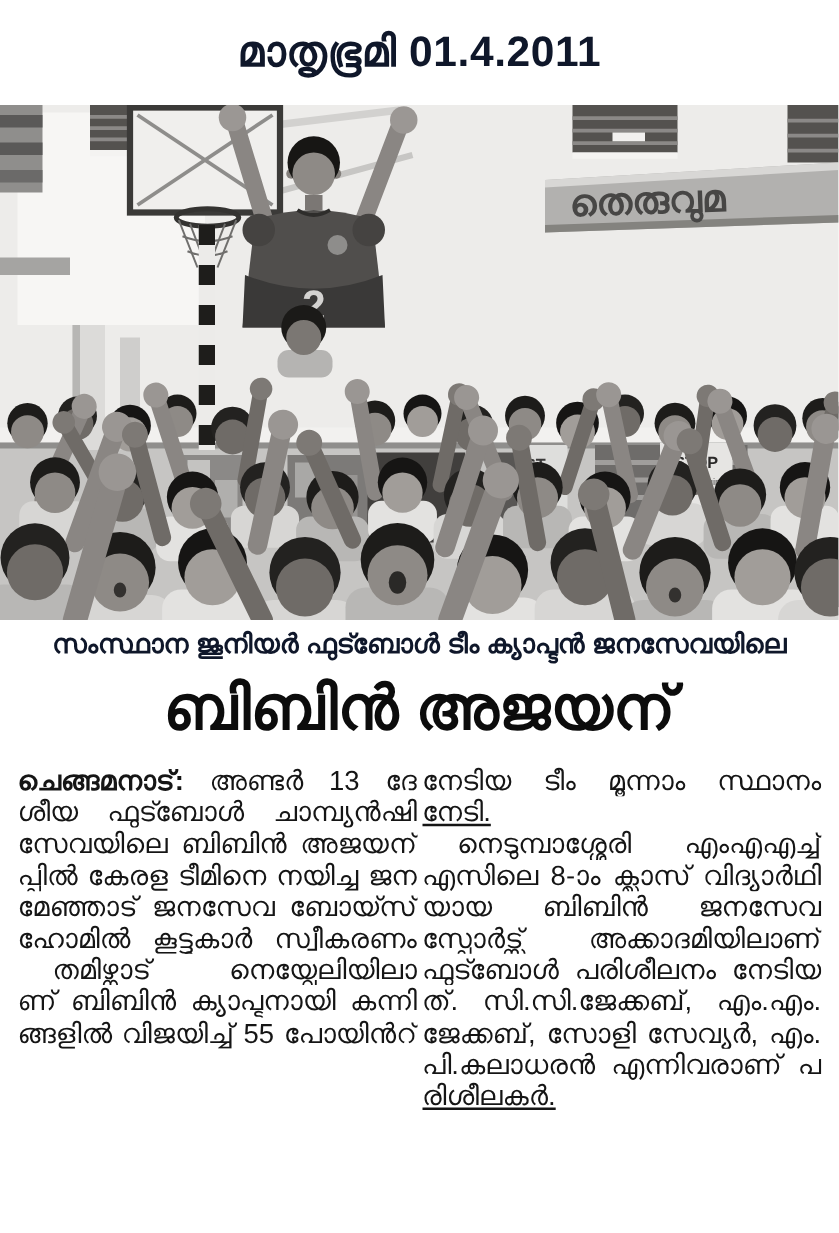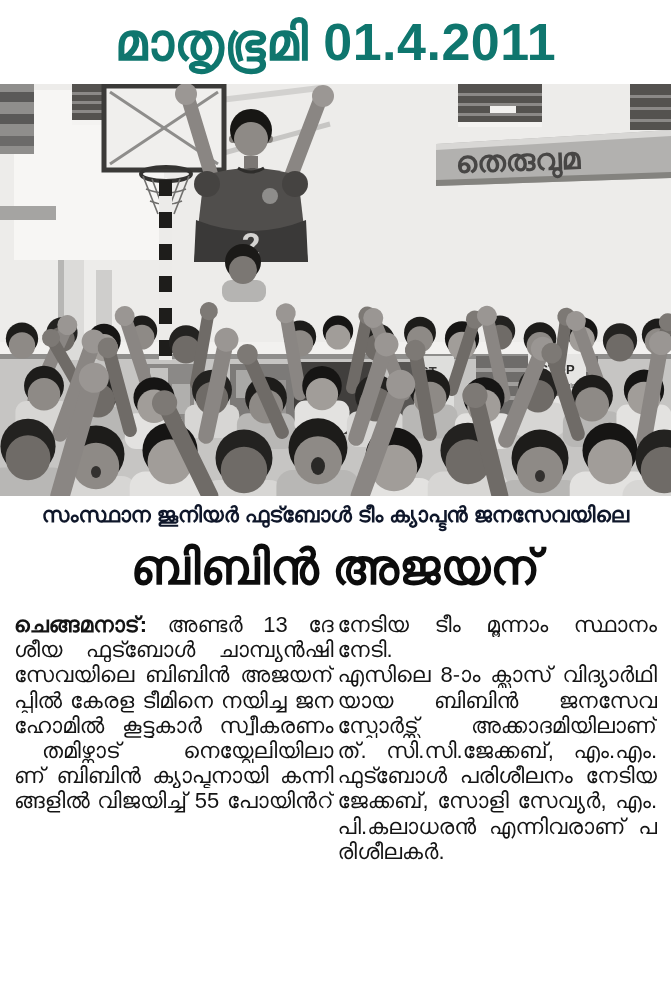--- a/index.html
+++ b/index.html
@@ -3,42 +3,42 @@
 <meta charset="utf-8">
 <style>
   html,body { margin:0; padding:0; background:#ffffff; }
   .page {
     position:relative; width:671px; height:986px; overflow:hidden;
     background:#ffffff; color:#111111;
     font-family:"Liberation Sans", sans-serif;
   }
   .masthead {
     height:84px; display:flex; align-items:center; justify-content:center;
-    font-size:52px; font-weight:bold; letter-spacing:.5px; color:#0f766e;
+    font-size:34px; font-weight:bold; letter-spacing:.5px; color:#0f172a;
   }
   .photo { width:671px; height:412px; overflow:hidden; }
   .photo svg { display:block; }
   .caption {
     margin-top:5px; text-align:center; font-weight:bold;
     font-size:21.5px; line-height:29px; color:#0f172a; padding:0 10px;
   }
   .headline {
     margin:9px 0 16px; text-align:center; font-weight:bold;
     font-size:49px; line-height:57px; color:#0c0c0c;
   }
   .article {
     display:flex; gap:4px; padding:0 14px; margin-top:12px;
     font-size:22px; line-height:25.2px; color:#151515;
   }
   .col { flex:1; min-width:0; }
   .line {
     height:25.2px; overflow:hidden;
     text-align:justify; text-align-last:justify;
   }
-  .line.end { text-align:center; text-align-last:left; }
+  .line.end { text-align:center; text-align-last:left;text-decoration:underline; }
   .line.indent { padding-left:28px; }
   .dateline { font-weight:bold; }
 </style>
 </head>
 <body>
 
 <div class="page">
 
   <div class="masthead">
     <span>മാതൃഭൂമി 01.4.2011</span>
@@ -307,32 +307,34 @@
   <div class="headline">
     <div>ബിബിൻ അജയന്</div>
   </div>
 
   <div class="article">
     <div class="col">
       <div class="line"><span class="dateline">ചെങ്ങമനാട്:</span> <span>അണ്ടർ 13 ദേ</span></div>
       <div class="line">ശീയ ഫുട്ബോൾ ചാമ്പ്യൻഷി</div>
       <div class="line">സേവയിലെ ബിബിൻ അജയന്</div>
       <div class="line">പ്പിൽ കേരള ടീമിനെ നയിച്ച ജന</div>
+      <div class="line">മേഞ്ഞാട് ജനസേവ ബോയ്സ്</div>
       <div class="line">ഹോമിൽ കൂട്ടുകാർ സ്വീകരണം</div>
       <div class="line indent">തമിഴ്നാട് നെയ്വേലിയിലാ</div>
       <div class="line">ണ് ബിബിൻ ക്യാപ്ടനായി കന്നി</div>
       <div class="line">ങ്ങളിൽ വിജയിച്ച് 55 പോയിൻറ്</div>
     </div>
     <div class="col">
       <div class="line">നേടിയ ടീം മൂന്നാം സ്ഥാനം</div>
       <div class="line end">നേടി.</div>
+      <div class="line indent">നെടുമ്പാശ്ശേരി എംഎഎച്ച്</div>
       <div class="line">എസിലെ 8-ാം ക്ലാസ് വിദ്യാർഥി</div>
       <div class="line">യായ ബിബിൻ ജനസേവ</div>
       <div class="line">സ്പോർട്സ് അക്കാദമിയിലാണ്</div>
+      <div class="line">ഫുട്ബോൾ പരിശീലനം നേടിയ</div>
       <div class="line">ത്. സി.സി.ജേക്കബ്, എം.എം.</div>
-      <div class="line">ഫുട്ബോൾ പരിശീലനം നേടിയ</div>
       <div class="line">ജേക്കബ്, സോളി സേവ്യർ, എം.</div>
       <div class="line">പി.കലാധരൻ എന്നിവരാണ് പ</div>
       <div class="line end">രിശീലകർ.</div>
     </div>
   </div>
 
 </div>
 
 </body></html>

